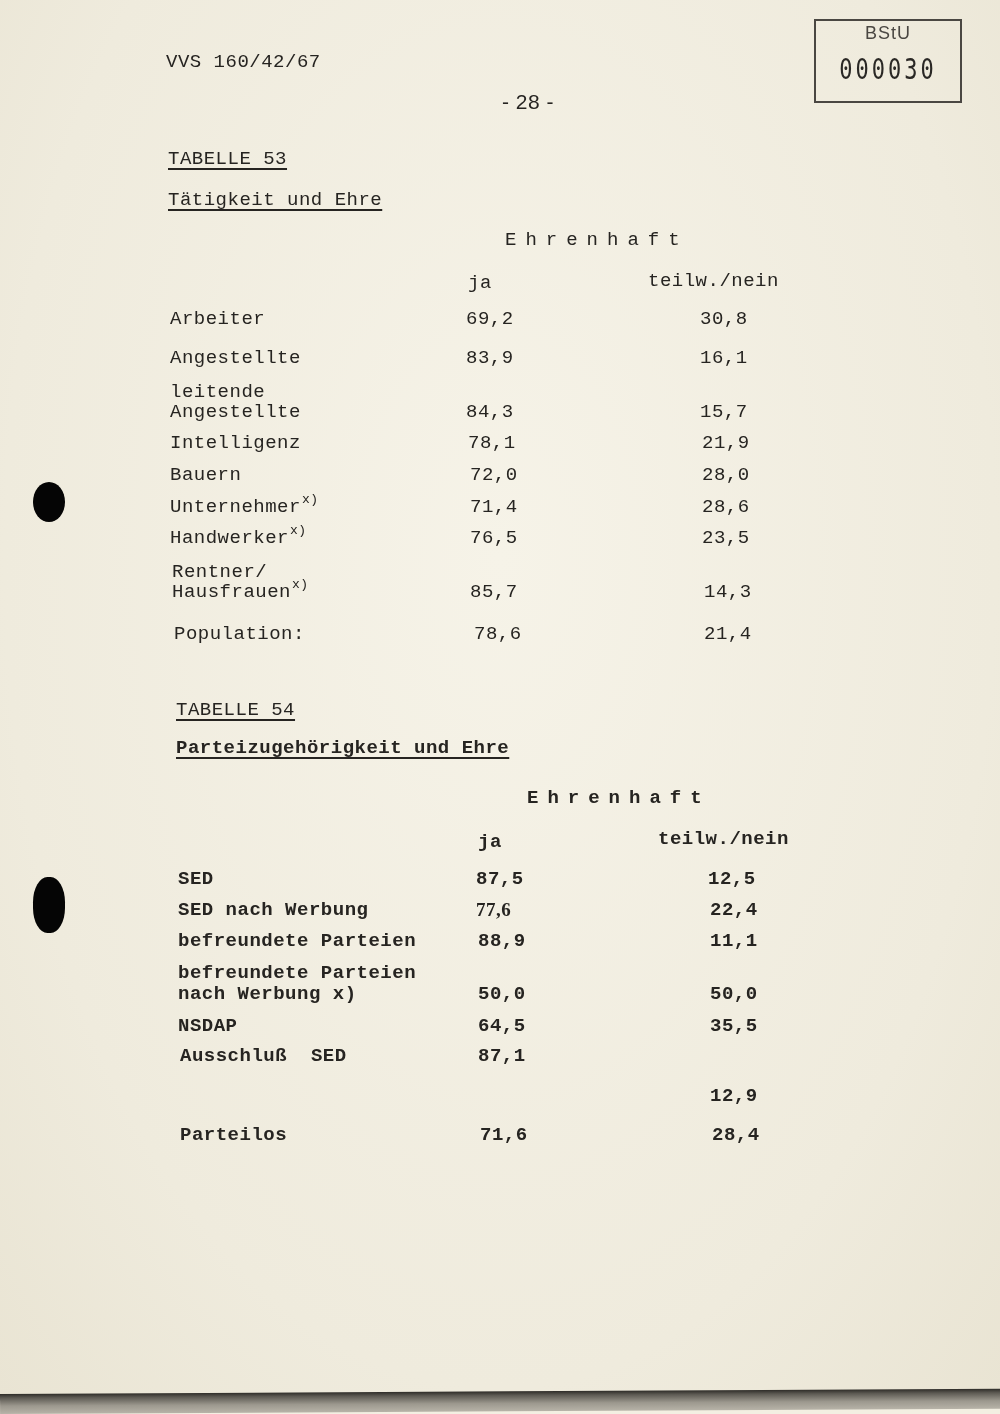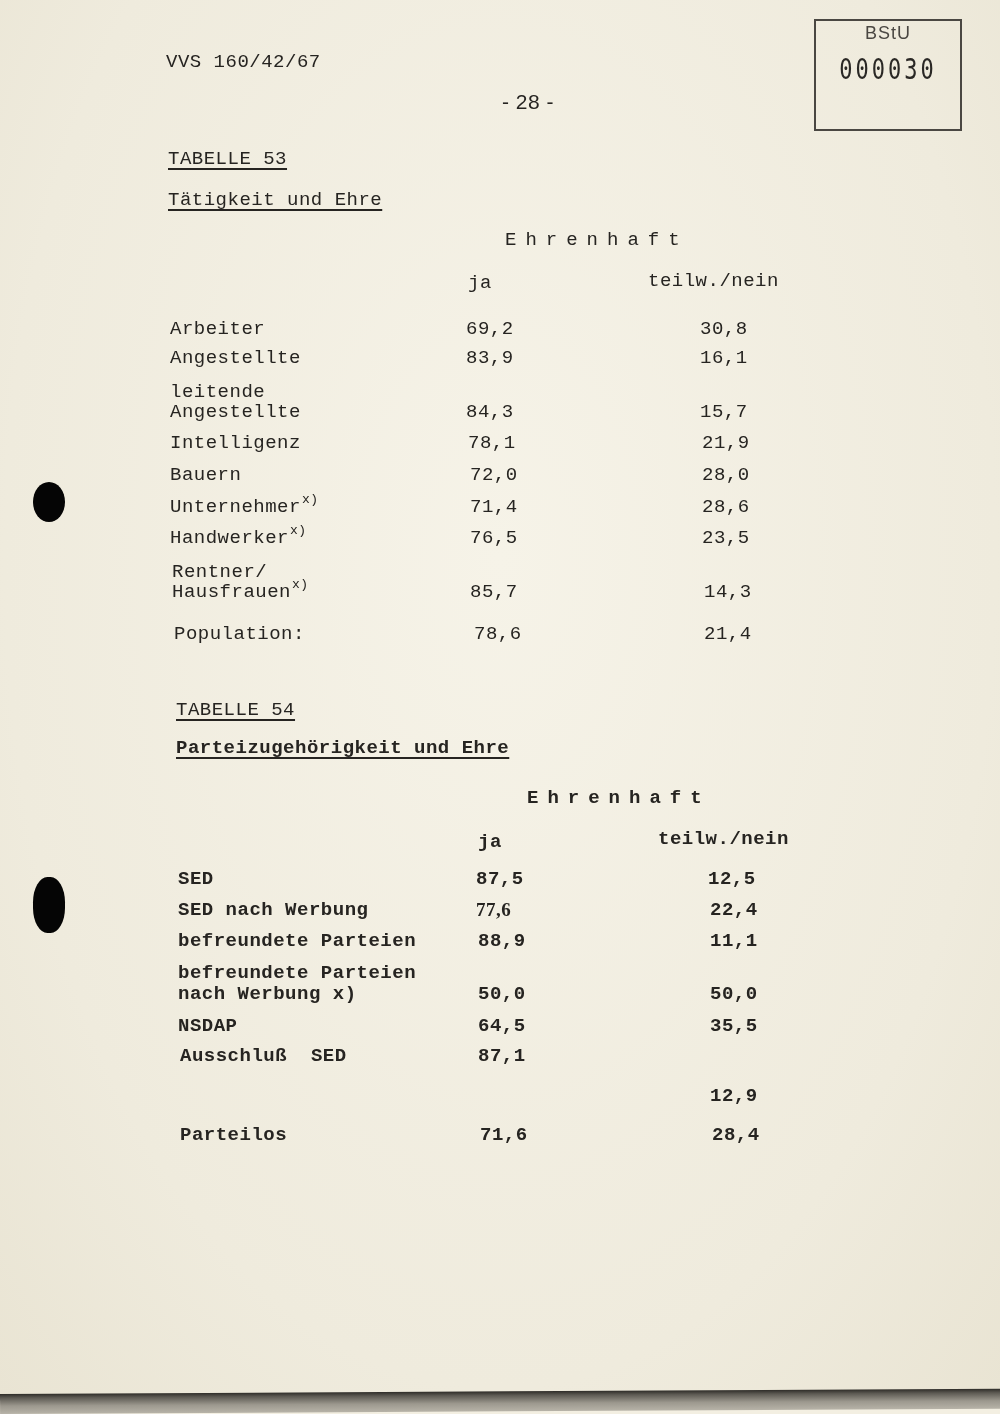--- a/index.html
+++ b/index.html
@@ -15,21 +15,21 @@
     }
     .bottom-edge {
       position: absolute; left: 0; top: 1394px; width: 1000px; height: 20px;
       background: linear-gradient(to bottom, #2e2c28 0px, #5d5a53 4px, #9c988e 12px, #b7b3a8 20px);
       transform: rotate(-0.3deg); transform-origin: left top;
     }
     .t { position: absolute; white-space: pre; font-size: 19px; letter-spacing: 0.5px; }
     .u { text-decoration: underline; text-decoration-thickness: 2px; text-underline-offset: 4px; }
     .bold { font-weight: bold; }
     .stamp {
-      position: absolute; left: 814px; top: 19px; width: 148px; height: 112px;
+      position: absolute; left: 814px; top: 19px; width: 148px; height: 84px;
       border: 2px solid #4a4742; box-sizing: border-box;
     }
     .stamp .lbl { position: absolute; left: 0; right: 0; top: 2px; text-align: center;
       font-family: "Liberation Sans", sans-serif; font-size: 18px; color: #4a4742; letter-spacing: 1px; }
     .stamp .num { position: absolute; left: 0; right: 0; top: 36px; text-align: center;
       font-family: "DejaVu Sans Mono", monospace; font-size: 22px; color: #2a2825; letter-spacing: 3px; transform: scaleY(1.3); }
     .hole { position: absolute; background: #050505; border-radius: 50%; }
     .row { position: absolute; left: 0; width: 1000px; height: 24px; }
     .row .lab { position: absolute; left: 0; }
     .row .ja { position: absolute; }
@@ -54,21 +54,21 @@
   <div class="num">000030</div>
 </div>
 
 <div class="t u" style="left:168px; top:148px;">TABELLE 53</div>
 <div class="t u" style="left:168px; top:189px;">Tätigkeit und Ehre</div>
 <div class="t spread" style="left:505px; top:229px;">Ehrenhaft</div>
 <div class="t" style="left:468px; top:272px;">ja</div>
 <div class="t" style="left:648px; top:270px;">teilw./nein</div>
 
 <div>
-  <div class="row" style="top:318px;">
+  <div class="row" style="top:308px;">
     <span class="t lab" style="left:170px;">Arbeiter</span>
     <span class="t ja" style="left:466px;">69,2</span>
     <span class="t nein" style="left:700px;">30,8</span>
   </div>
   <div class="row" style="top:347px;">
     <span class="t lab" style="left:170px;">Angestellte</span>
     <span class="t ja" style="left:466px;">83,9</span>
     <span class="t nein" style="left:700px;">16,1</span>
   </div>
   <div class="row" style="top:381px;">

